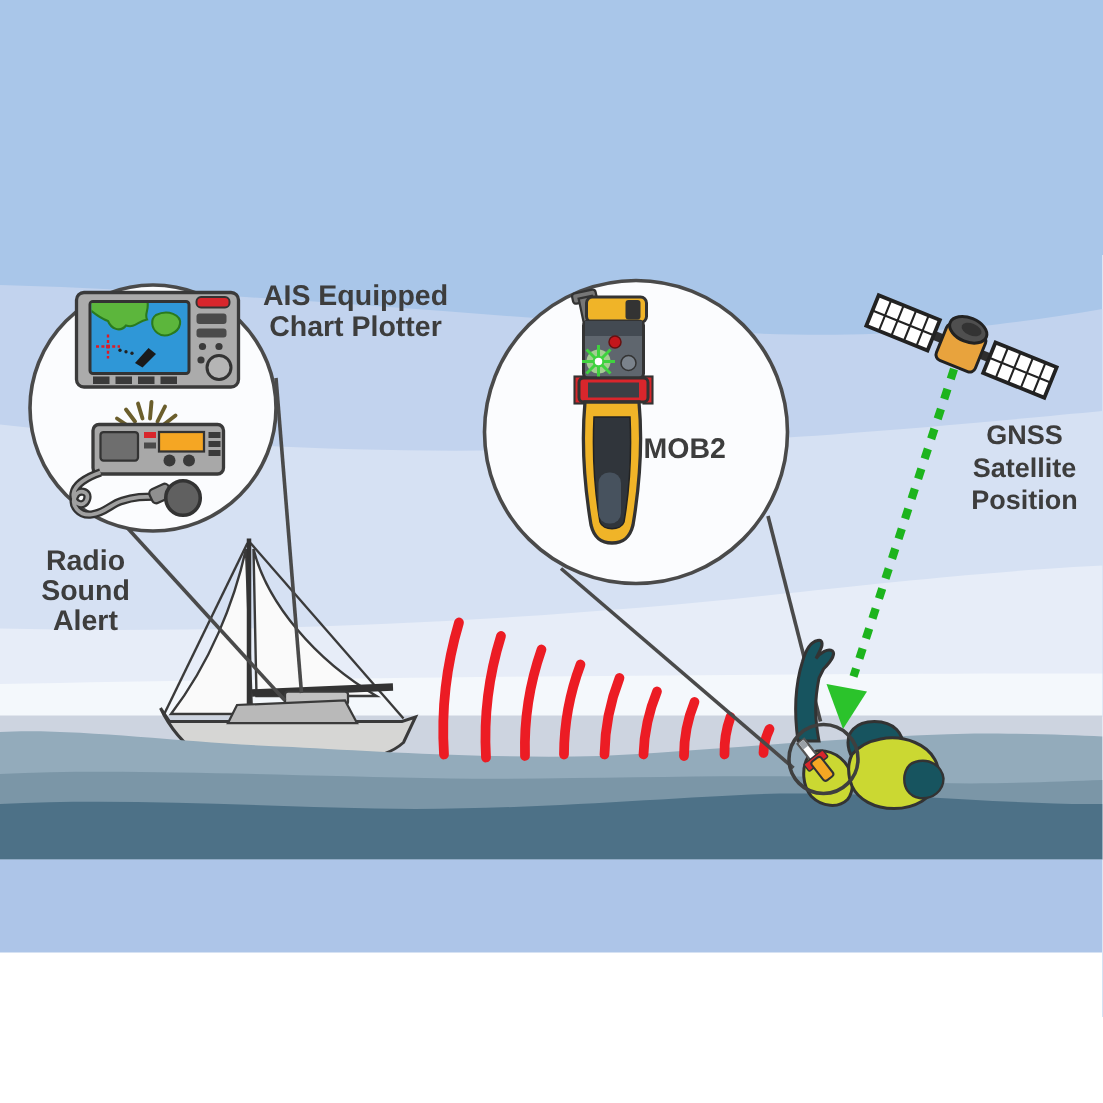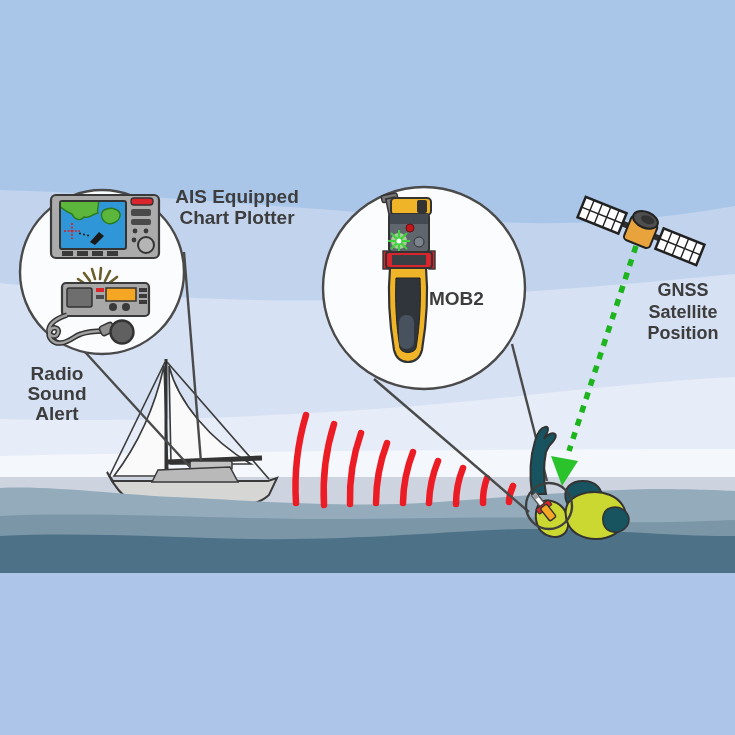--- a/index.html
+++ b/index.html
@@ -1,17 +1,17 @@
 <!DOCTYPE html>
 <html><head>
 <meta charset="utf-8">
 <style>
   html,body{margin:0;padding:0;background:#fff;}
   .stage{
-    position:relative;width:735px;height:735px;overflow:hidden;
+    position:relative;width:735px;height:635px;overflow:hidden;
     font-family:"Liberation Sans", sans-serif;
   }
   svg{display:block;}
   text{
     font-family:"Liberation Sans", sans-serif;
     font-weight:700;
     fill:#3d3d3d;
   }
   .lbl-lg{font-size:19px;}
   .lbl-md{font-size:18px;}

